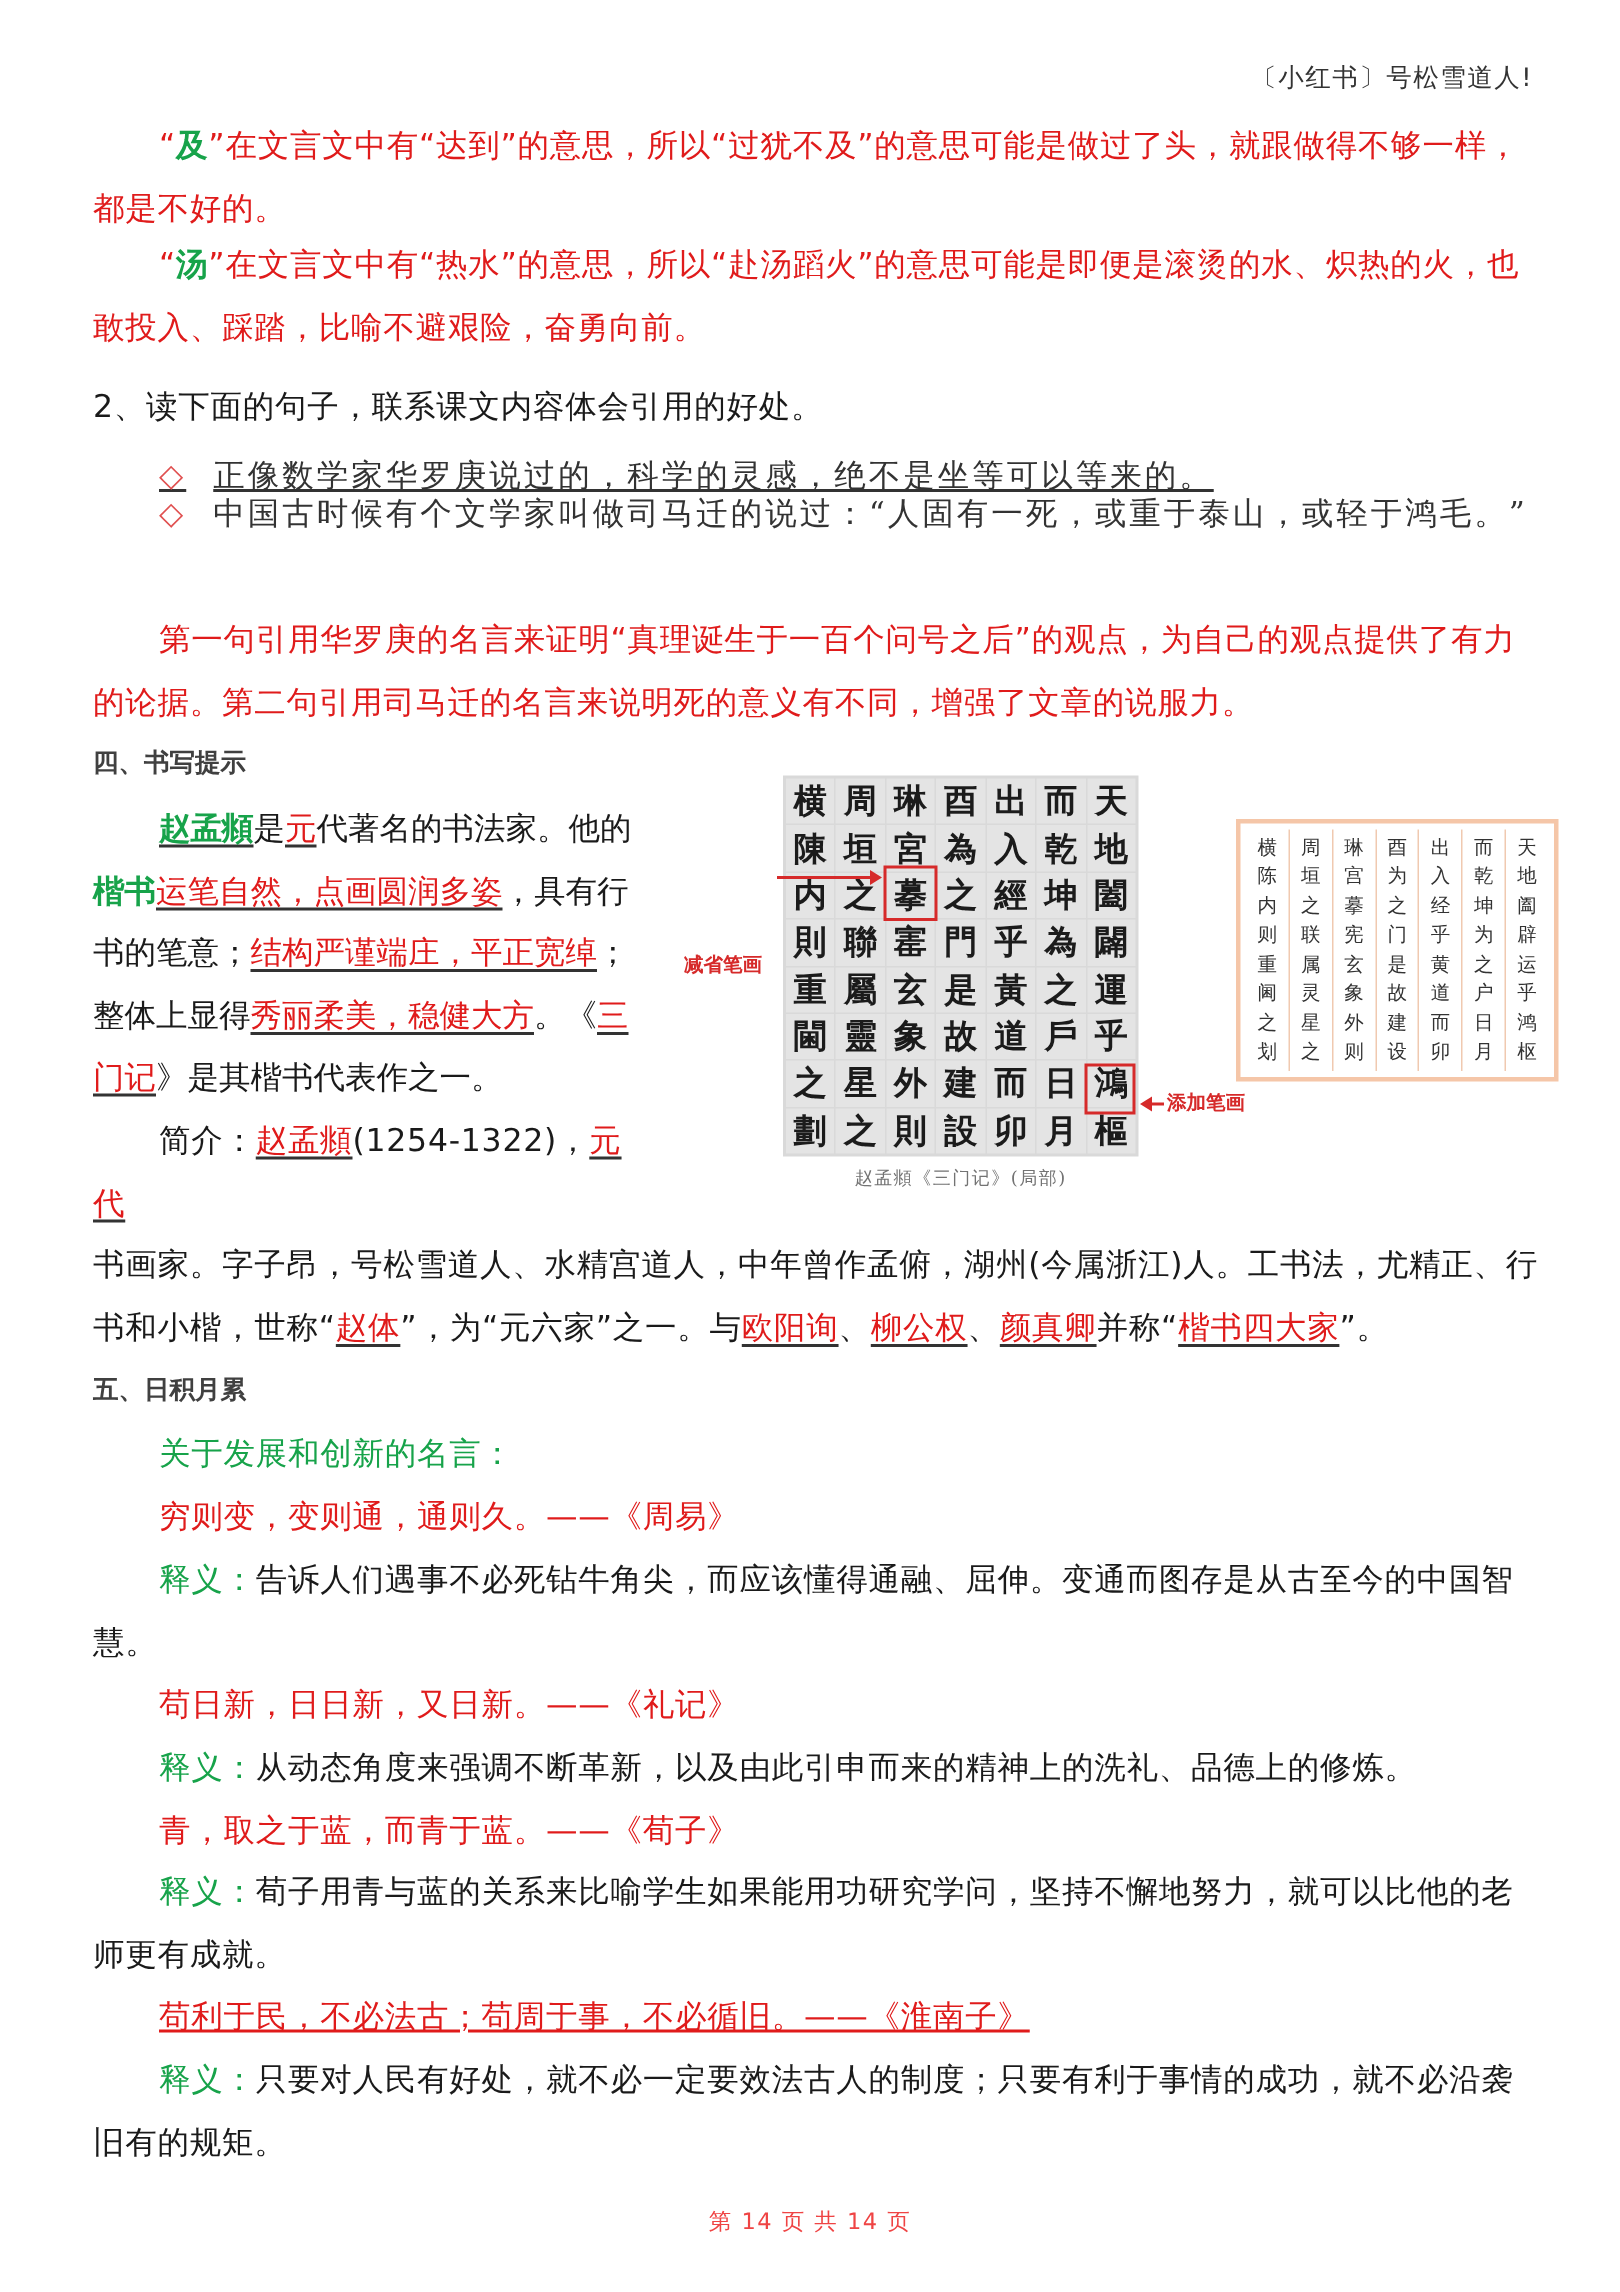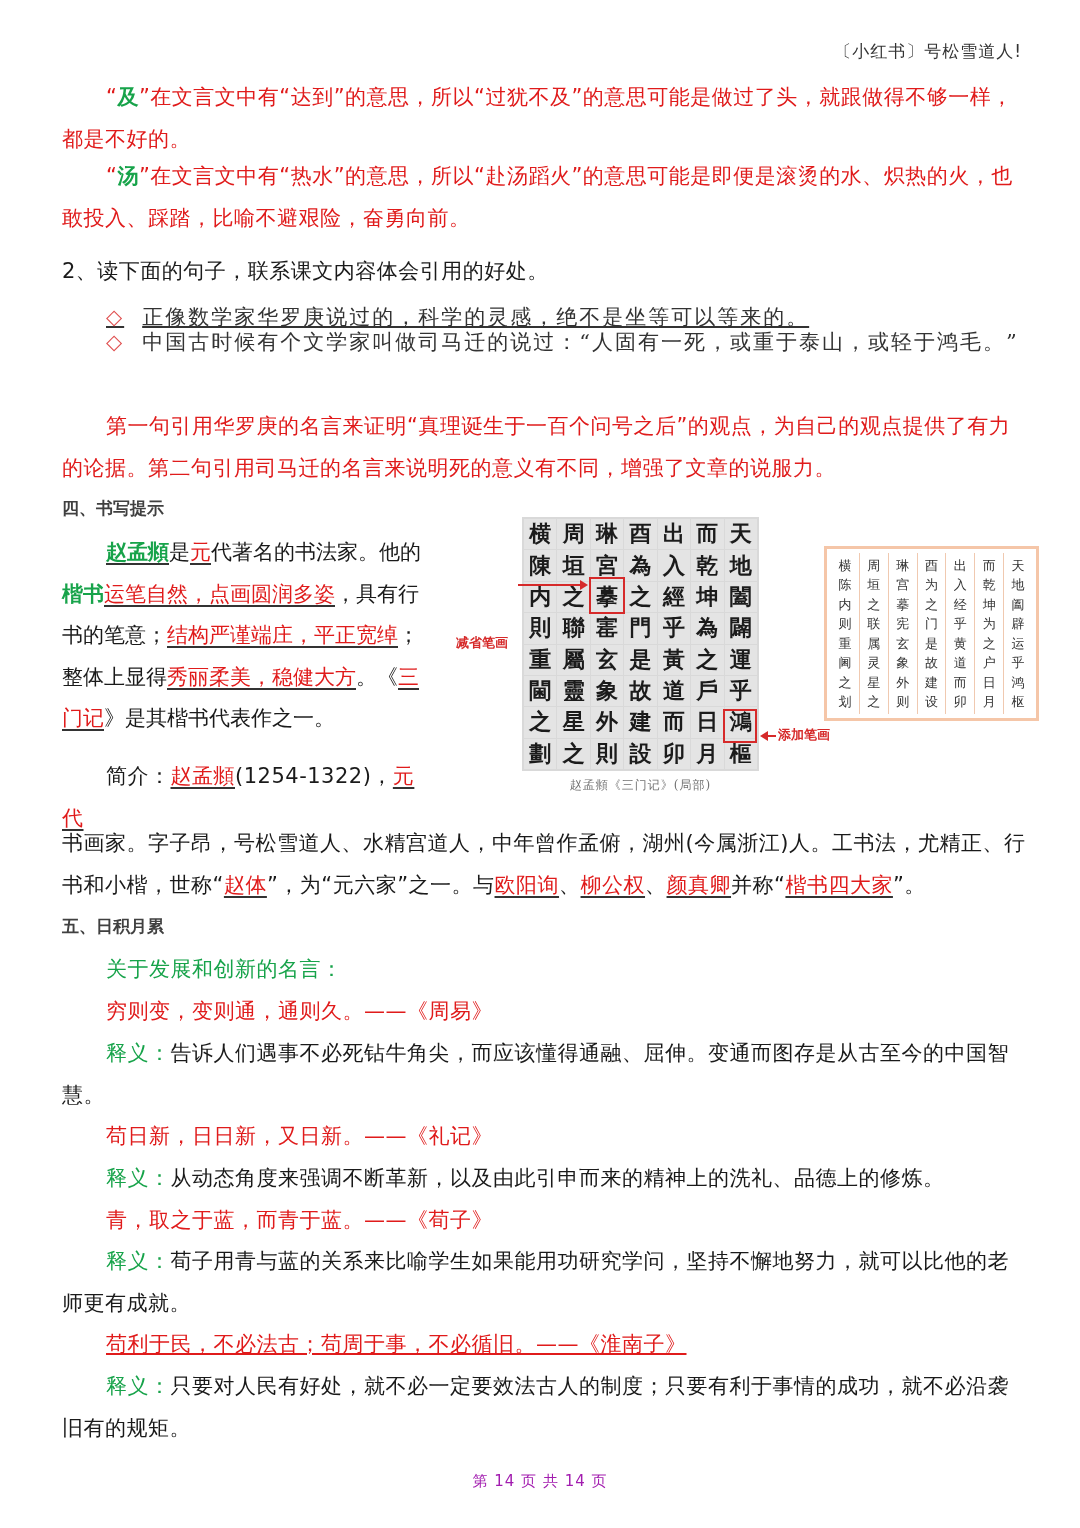--- a/index.html
+++ b/index.html
@@ -30,21 +30,21 @@
 
   .anno { position: absolute; font-family: "DejaVu Serif", serif; font-size: 13px; font-weight: bold; color: #d62a2a; }
   .arrow-line { position: absolute; height: 2px; background: #d62a2a; }
   .arrow-head-r { position: absolute; width: 0; height: 0; border-top: 5px solid transparent; border-bottom: 5px solid transparent; border-left: 8px solid #d62a2a; }
   .arrow-head-l { position: absolute; width: 0; height: 0; border-top: 5px solid transparent; border-bottom: 5px solid transparent; border-right: 8px solid #d62a2a; }
 
   .modern { position: absolute; left: 824px; top: 546px; width: 215px; height: 175px; border: 3px solid #f5c6a8; background: #fff; display: flex; flex-direction: row-reverse; padding: 4px; }
   .modern .col { flex: 1; border-left: 1px solid #f0c9b0; display: flex; flex-direction: column; align-items: center; justify-content: center; font-family: "DejaVu Serif", serif; font-size: 13px; line-height: 19.5px; color: #333; }
   .modern .col:last-child { border-left: none; }
 
-  .footer { position: absolute; top: 1472px; left: 0; width: 1080px; text-align: center; font-size: 15px; color: #a21caf; letter-spacing: 1px; }
+  .footer { position: absolute; top: 1472px; left: 0; width: 1080px; text-align: center; font-size: 15px; color: #ef4444; letter-spacing: 1px; }
 </style>
 </head>
 <body>
 
 <div class="header-tag">〔小红书〕号松雪道人!</div>
 
 <p class="p red indent" style="top:76px;"><span>“</span><span class="green bold">及</span><span>”</span><span>在文言文中有“达到”的意思，所以“过犹不及”的意思可能是做过了头，就跟做得不够一样，都是不好的。</span></p>
 
 <p class="p red indent" style="top:155px;"><span>“</span><span class="green bold">汤</span><span>”</span><span>在文言文中有“热水”的意思，所以“赴汤蹈火”的意思可能是即便是滚烫的水、炽热的火，也敢投入、踩踏，比喻不避艰险，奋勇向前。</span></p>
 
@@ -52,21 +52,21 @@
 <p class="p serif indent" style="top:296px; text-indent:44px;text-decoration:underline;"><span class="diamond">◇</span><span>正像数学家华罗庚说过的，科学的灵感，绝不是坐等可以等来的。</span></p>
 <p class="p serif indent" style="top:321px;"><span class="diamond">◇</span><span>中国古时候有个文学家叫做司马迁的说过：“人固有一死，或重于泰山，或轻于鸿毛。”</span></p>
 <p class="p red indent" style="top:405px;">第一句引用华罗庚的名言来证明“真理诞生于一百个问号之后”的观点，为自己的观点提供了有力的论据。第二句引用司马迁的名言来说明死的意义有不同，增强了文章的说服力。</p>
 
 <div class="section-title" style="top:497px;">四、书写提示</div>
 
 <div class="left-col">
   <span style="display:inline-block;width:44px;"></span><span class="ul-green">赵孟頫</span><span>是</span><span class="ul-red">元</span><span>代著名的书法家。他的</span><span class="green bold">楷书</span><span class="ul-red">运笔自然，点画圆润多姿</span><span>，具有行书的笔意；</span><span class="ul-red">结构严谨端庄，平正宽绰</span><span>；整体上显得</span><span class="ul-red">秀丽柔美，稳健大方</span><span>。《</span><span class="ul-red">三门记</span><span>》是其楷书代表作之一。</span>
 </div>
 
-<div class="p dark" style="top:740px; line-height:41.5px;margin-top:16px;">
+<div class="p dark" style="top:740px; line-height:41.5px;">
   <div style="width:370px;"><span style="display:inline-block;width:44px;"></span><span>简介：</span><span class="ul-red">赵孟頫</span><span>(1254-1322)，</span><span class="ul-red">元代</span></div>
 </div>
 <div class="p dark" style="top:781px; line-height:41.5px; width:960px;">
   <span style="display:inline-block; width:370px; white-space:normal;"></span>
 </div>
 <div class="p dark" style="top:781px; line-height:41.5px; width:965px;"><span style="float:left;width:370px;height:42px;"></span><span style="float:right;width:595px;height:42px;"></span><span>书画家。字子昂，号松雪道人、水精宫道人，中年曾作孟俯，湖州(今属浙江)人。工书法，尤精正、行书和小楷，世称“</span><span class="ul-red">赵体</span><span>”，为“元六家”之一。与</span><span class="ul-red">欧阳询</span><span>、</span><span class="ul-red">柳公权</span><span>、</span><span class="ul-red">颜真卿</span><span>并称“</span><span class="ul-red">楷书四大家</span><span>”。</span></div>
 
 <div class="callig" id="callig">
     <span>横</span>
     <span>周</span>

